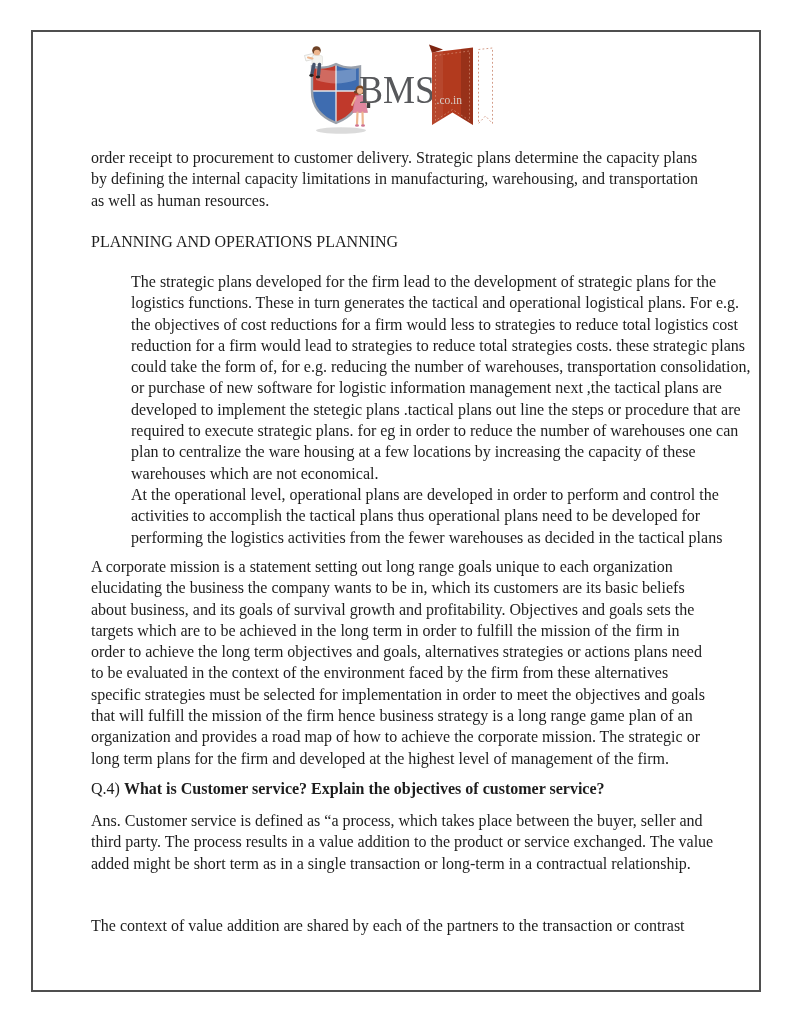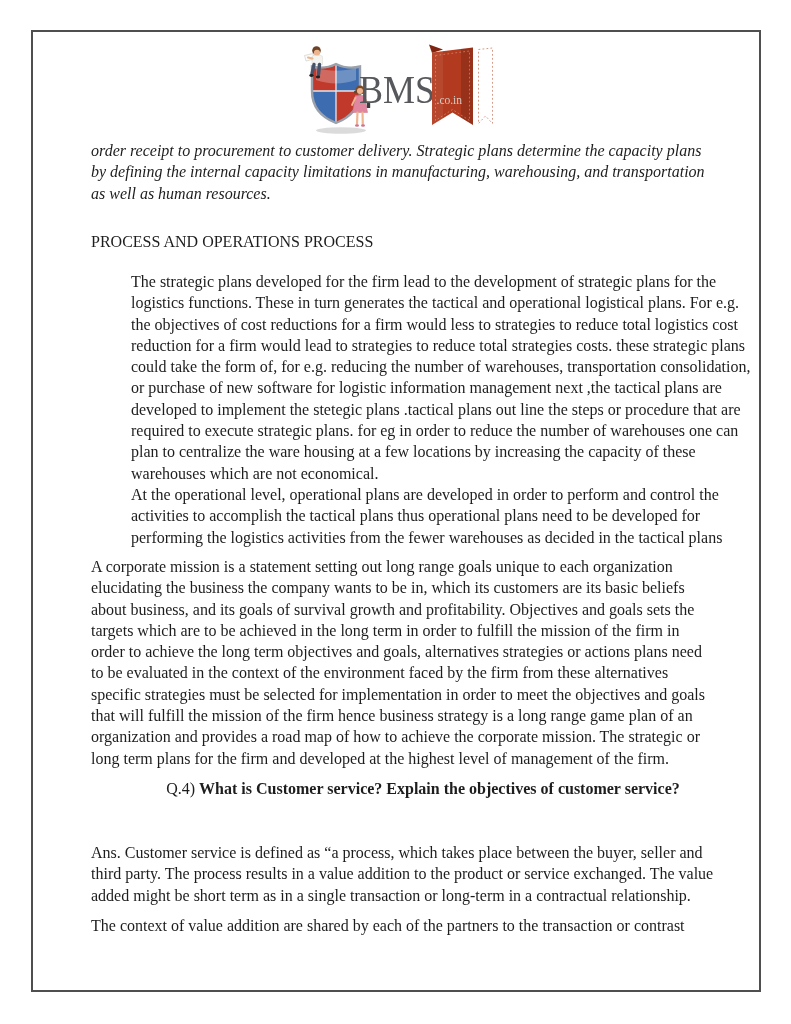--- a/index.html
+++ b/index.html
@@ -12,26 +12,26 @@
   .page-border {
     position:absolute; left:31px; top:30px; width:730px; height:962px;
     border:2px solid var(--border-color, #4f4f4f); box-sizing:border-box;
   }
   .logo { position:absolute; left:293px; top:40px; width:210px; height:100px; }
   .para {
     position:absolute; left:91px; width:664px; margin:0;
     font-size:16px; line-height:21.3px; color:#1d1d1d;
     white-space:pre-line;
   }
-  .para-intro    { top:140px;font-style:italic; }
+  .para-intro    { top:147px; }
   .para-heading  { top:231px; }
   .para-planning { top:271px;margin-left:40px; }
   .para-mission  { top:556px; }
-  .para-question { top:778px;text-align:center; }
-  .para-answer   { top:842px; }
+  .para-question { top:778px; }
+  .para-answer   { top:810px; }
   .para-closing  { top:915px; }
   .bold { font-weight:bold; }
   svg text { font-family:"Liberation Serif", serif; }
 </style>
 </head>
 <body>
 
 <div class="page">
 
   <div class="page-border"></div>
@@ -99,21 +99,21 @@
 
       <path d="M185.5,9.5 L199.5,8 L199.5,83.5 L192.5,76 L185.5,83.5 Z" fill="none" stroke="#c9836a" stroke-width="0.9" stroke-dasharray="1.8,2.2" opacity="0.9"></path>
     </svg>
   </div>
 
   <div>
     <p class="para para-intro">order receipt to procurement to customer delivery. Strategic plans determine the capacity plans
 by defining the internal capacity limitations in manufacturing, warehousing, and transportation
 as well as human resources.</p>
 
-    <p class="para para-heading">PROCESS AND OPERATIONS PROCESS</p>
+    <p class="para para-heading">PLANNING AND OPERATIONS PLANNING</p>
 
     <p class="para para-planning">The strategic plans developed for the firm lead to the development of strategic plans for the
 logistics functions. These in turn generates the tactical and operational logistical plans. For e.g.
 the objectives of cost reductions for a firm would less to strategies to reduce total logistics cost
 reduction for a firm would lead to strategies to reduce total strategies costs. these strategic plans
 could take the form of, for e.g. reducing the number of warehouses, transportation consolidation,
 or purchase of new software for logistic information management next ,the tactical plans are
 developed to implement the stetegic plans .tactical plans out line the steps or procedure that are
 required to execute strategic plans. for eg in order to reduce the number of warehouses one can
 plan to centralize the ware housing at a few locations by increasing the capacity of these

